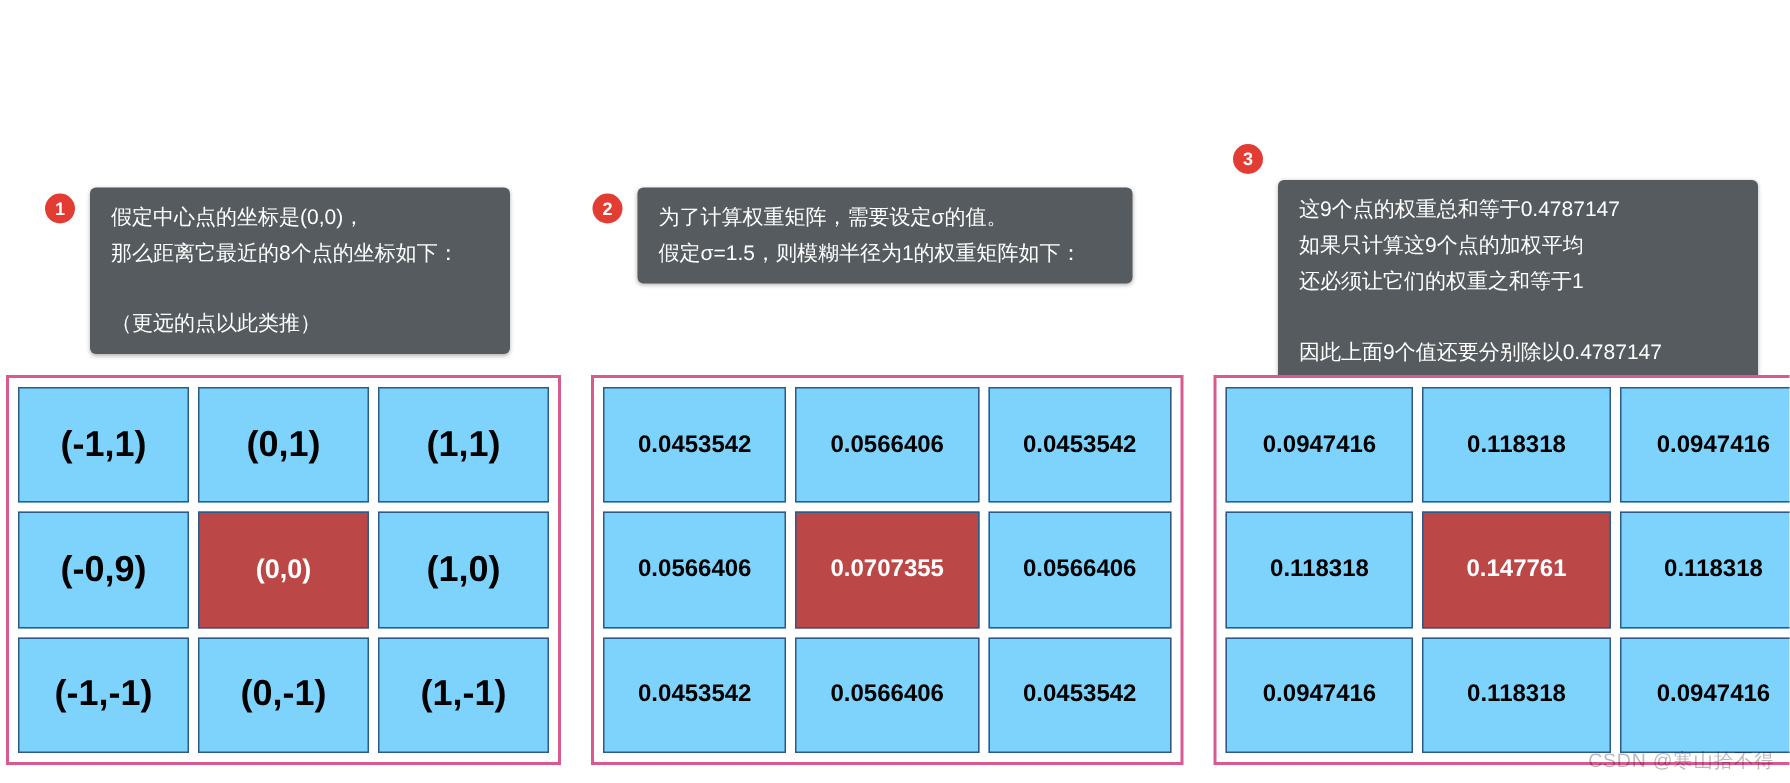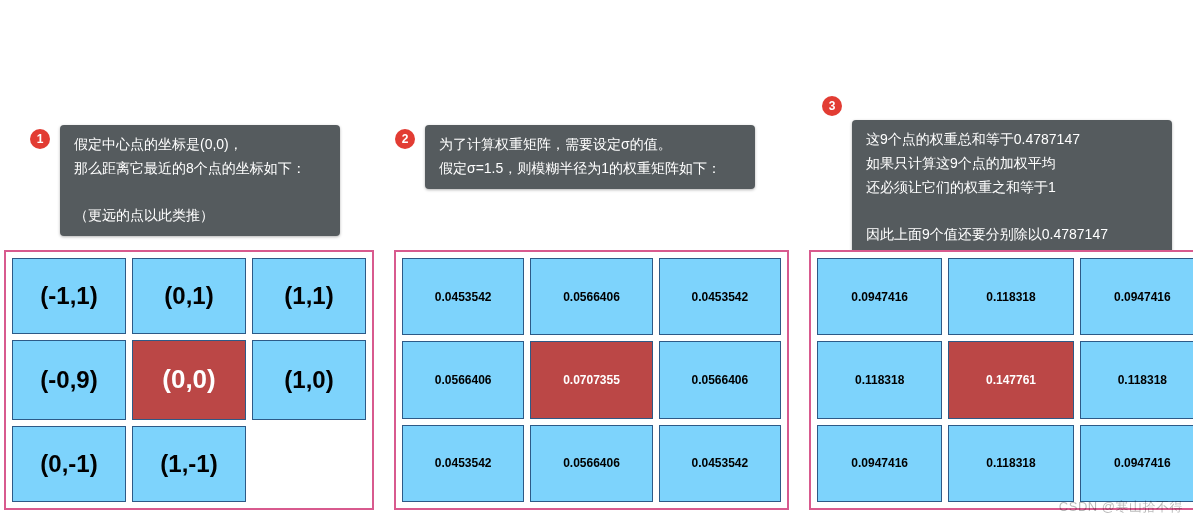--- a/index.html
+++ b/index.html
@@ -75,22 +75,22 @@
     background: #7dd3fc;
     border: 1px solid #2d5a87;
     display: flex;
     align-items: center;
     justify-content: center;
     font-weight: bold;
     color: #000;
   }
   .cell.center { background: #bb4746; color: #fff; }
   #g1 .cell { font-size: 24px; }
-  #g1 .cell.center { font-size: 26px; }
-  #g2 .cell, #g3 .cell { font-size: 12px; }
+  #g1 .cell.center { font-size: 18px; }
+  #g2 .cell, #g3 .cell { font-size: 16px; }
   .watermark {
     position: absolute;
     right: 10px;
     bottom: 6px;
     font-size: 13px;
     color: rgba(0,0,0,0.28);
     letter-spacing: .5px;
   }
 </style>
 </head>
@@ -121,20 +121,21 @@
 </div>
 
 <div class="grids">
   <div class="gwrap" id="g1">
     <div class="cell">(-1,1)</div>
     <div class="cell">(0,1)</div>
     <div class="cell">(1,1)</div>
     <div class="cell">(-0,9)</div>
     <div class="cell center">(0,0)</div>
     <div class="cell">(1,0)</div>
+    <div class="cell">(-1,-1)</div>
     <div class="cell">(0,-1)</div>
     <div class="cell">(1,-1)</div>
   </div>
   <div class="gwrap" id="g2">
     <div class="cell">0.0453542</div>
     <div class="cell">0.0566406</div>
     <div class="cell">0.0453542</div>
     <div class="cell">0.0566406</div>
     <div class="cell center">0.0707355</div>
     <div class="cell">0.0566406</div>

